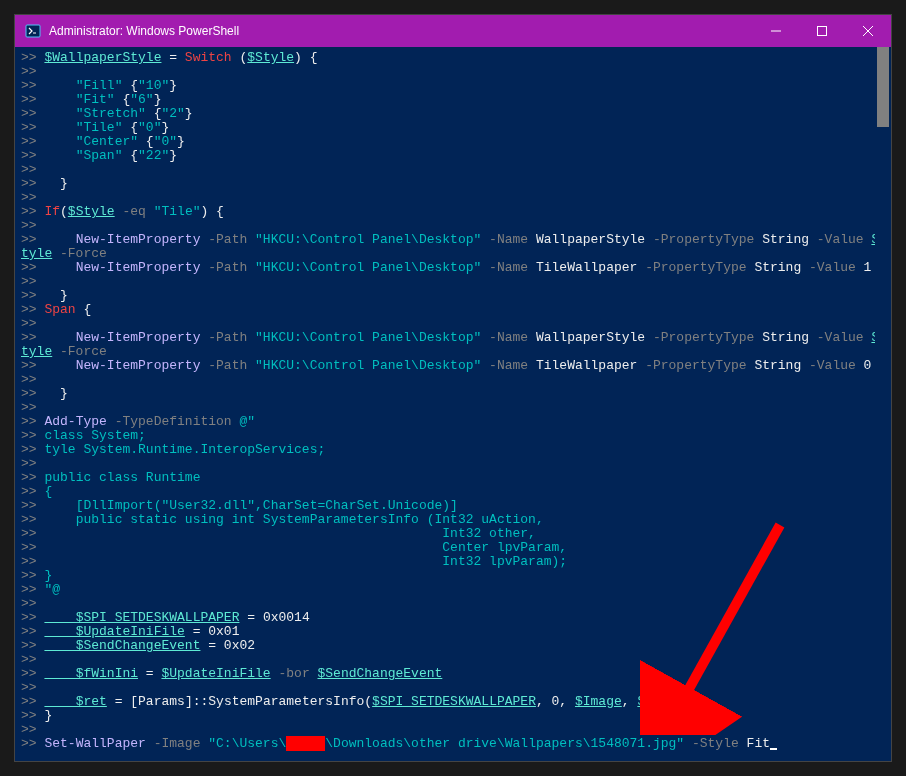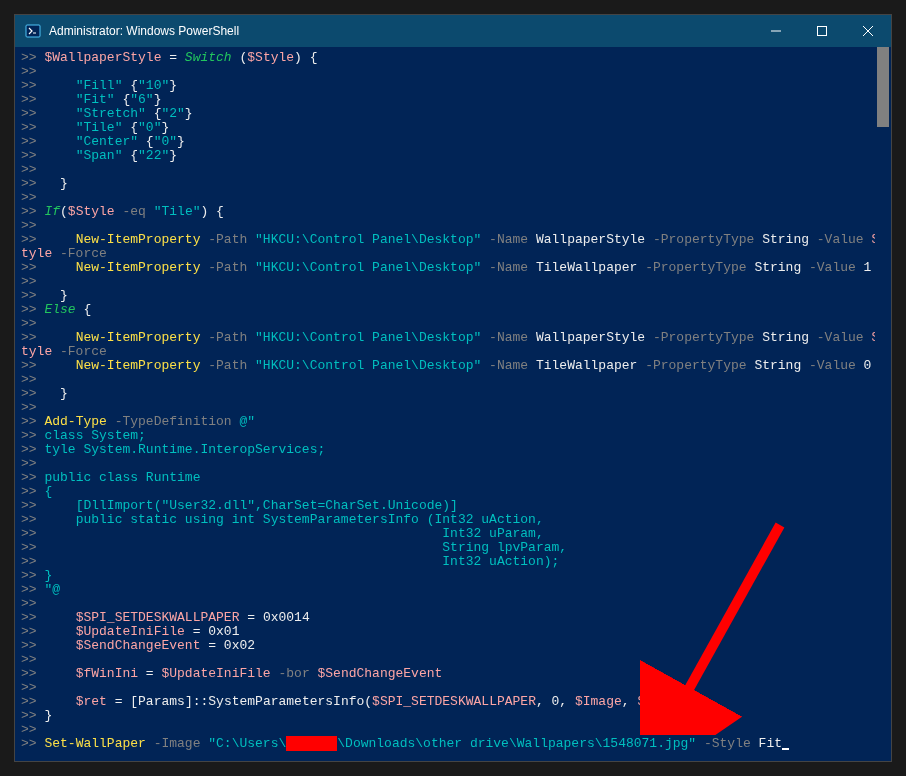--- a/index.html
+++ b/index.html
@@ -18,21 +18,21 @@
   left: 14px;
   width: 878px;
   height: 748px;
   background: #012456;
   border: 1px solid #444;
   display: flex;
   flex-direction: column;
 }
 .titlebar {
   height: 32px;
-  background: #0c4a6e;
+  background: #a21caf;
   display: flex;
   align-items: center;
   padding-left: 10px;
   color: #ffffff;
   font-family: 'Segoe UI', sans-serif;
   font-size: 12px;
 }
 .titlebar .icon {
   width: 16px;
   height: 16px;
@@ -73,26 +73,26 @@
 }
 .scrollbar .thumb {
   position: absolute;
   top: 0;
   left: 2px;
   width: 12px;
   height: 80px;
   background: #808080;
 }
 .c-white { color: #eeeeee; }
-.c-yellow { color: #fde047; }
+.c-yellow { color: #c4b5fd; }
 .c-cyan { color: #00bfbf; }
-.c-green { color: #22c55e; font-style: italic; }
+.c-green { color: #ef4444; }
 .c-gray { color: #808080; }
-.c-red { color: #fca5a5; }
-.redact { background: #ff0000; color: #ff0000; padding-left: 12px; }
+.c-red { color: #5eead4; text-decoration: underline; }
+.redact { background: #ff0000; color: #ff0000; }
 .cursor {
   display: inline-block;
   width: 7px;
   height: 2px;
   background: #ffffff;
   vertical-align: bottom;
   margin-bottom: 1px;
 }
 .arrow-svg {
   position: absolute;
@@ -145,39 +145,39 @@
 <span class="c-gray">&gt;&gt;</span>
 <span class="c-gray">&gt;&gt;</span> <span class="c-white">  }</span>
 <span class="c-gray">&gt;&gt;</span>
 <span class="c-gray">&gt;&gt;</span> <span class="c-green">If</span><span class="c-white">(</span><span class="c-red">$Style</span><span class="c-gray"> -eq </span><span class="c-cyan">"Tile"</span><span class="c-white">) {</span>
 <span class="c-gray">&gt;&gt;</span>
 <span class="c-gray">&gt;&gt;</span> <span class="c-yellow">    New-ItemProperty</span><span class="c-gray"> -Path </span><span class="c-cyan">"HKCU:\Control Panel\Desktop"</span><span class="c-gray"> -Name </span><span class="c-white">WallpaperStyle</span><span class="c-gray"> -PropertyType </span><span class="c-white">String</span><span class="c-gray"> -Value </span><span class="c-red">$WallpaperS</span>
 <span class="c-red">tyle</span><span class="c-gray"> -Force</span>
 <span class="c-gray">&gt;&gt;</span> <span class="c-yellow">    New-ItemProperty</span><span class="c-gray"> -Path </span><span class="c-cyan">"HKCU:\Control Panel\Desktop"</span><span class="c-gray"> -Name </span><span class="c-white">TileWallpaper</span><span class="c-gray"> -PropertyType </span><span class="c-white">String</span><span class="c-gray"> -Value </span><span class="c-white">1</span><span class="c-gray"> -Force</span>
 <span class="c-gray">&gt;&gt;</span>
 <span class="c-gray">&gt;&gt;</span> <span class="c-white">  }</span>
-<span class="c-gray">&gt;&gt;</span> <span class="c-green">Else</span><span class="c-white"> {</span>
+<span class="c-gray">&gt;&gt;</span> <span class="c-green">Span</span><span class="c-white"> {</span>
 <span class="c-gray">&gt;&gt;</span>
 <span class="c-gray">&gt;&gt;</span> <span class="c-yellow">    New-ItemProperty</span><span class="c-gray"> -Path </span><span class="c-cyan">"HKCU:\Control Panel\Desktop"</span><span class="c-gray"> -Name </span><span class="c-white">WallpaperStyle</span><span class="c-gray"> -PropertyType </span><span class="c-white">String</span><span class="c-gray"> -Value </span><span class="c-red">$WallpaperS</span>
 <span class="c-red">tyle</span><span class="c-gray"> -Force</span>
 <span class="c-gray">&gt;&gt;</span> <span class="c-yellow">    New-ItemProperty</span><span class="c-gray"> -Path </span><span class="c-cyan">"HKCU:\Control Panel\Desktop"</span><span class="c-gray"> -Name </span><span class="c-white">TileWallpaper</span><span class="c-gray"> -PropertyType </span><span class="c-white">String</span><span class="c-gray"> -Value </span><span class="c-white">0</span><span class="c-gray"> -Force</span>
 <span class="c-gray">&gt;&gt;</span>
 <span class="c-gray">&gt;&gt;</span> <span class="c-white">  }</span>
 <span class="c-gray">&gt;&gt;</span>
 <span class="c-gray">&gt;&gt;</span> <span class="c-yellow">Add-Type</span><span class="c-gray"> -TypeDefinition </span><span class="c-cyan">@"</span>
 <span class="c-gray">&gt;&gt;</span> <span class="c-cyan">class System;</span>
 <span class="c-gray">&gt;&gt;</span> <span class="c-cyan">tyle System.Runtime.InteropServices;</span>
 <span class="c-gray">&gt;&gt;</span>
 <span class="c-gray">&gt;&gt;</span> <span class="c-cyan">public class Runtime</span>
 <span class="c-gray">&gt;&gt;</span> <span class="c-cyan">{</span>
 <span class="c-gray">&gt;&gt;</span> <span class="c-cyan">    [DllImport("User32.dll",CharSet=CharSet.Unicode)]</span>
 <span class="c-gray">&gt;&gt;</span> <span class="c-cyan">    public static using int SystemParametersInfo (Int32 uAction,</span>
-<span class="c-gray">&gt;&gt;</span> <span class="c-cyan">                                                   Int32 uParam,</span>
-<span class="c-gray">&gt;&gt;</span> <span class="c-cyan">                                                   String lpvParam,</span>
-<span class="c-gray">&gt;&gt;</span> <span class="c-cyan">                                                   Int32 uAction);</span>
+<span class="c-gray">&gt;&gt;</span> <span class="c-cyan">                                                   Int32 other,</span>
+<span class="c-gray">&gt;&gt;</span> <span class="c-cyan">                                                   Center lpvParam,</span>
+<span class="c-gray">&gt;&gt;</span> <span class="c-cyan">                                                   Int32 lpvParam);</span>
 <span class="c-gray">&gt;&gt;</span> <span class="c-cyan">}</span>
 <span class="c-gray">&gt;&gt;</span> <span class="c-cyan">"@</span>
 <span class="c-gray">&gt;&gt;</span>
 <span class="c-gray">&gt;&gt;</span> <span class="c-red">    $SPI_SETDESKWALLPAPER</span><span class="c-white"> = </span><span class="c-white">0x0014</span>
 <span class="c-gray">&gt;&gt;</span> <span class="c-red">    $UpdateIniFile</span><span class="c-white"> = </span><span class="c-white">0x01</span>
 <span class="c-gray">&gt;&gt;</span> <span class="c-red">    $SendChangeEvent</span><span class="c-white"> = </span><span class="c-white">0x02</span>
 <span class="c-gray">&gt;&gt;</span>
 <span class="c-gray">&gt;&gt;</span> <span class="c-red">    $fWinIni</span><span class="c-white"> = </span><span class="c-red">$UpdateIniFile</span><span class="c-gray"> -bor </span><span class="c-red">$SendChangeEvent</span>
 <span class="c-gray">&gt;&gt;</span>
 <span class="c-gray">&gt;&gt;</span> <span class="c-red">    $ret</span><span class="c-white"> = [</span><span class="c-white">Params</span><span class="c-white">]::SystemParametersInfo(</span><span class="c-red">$SPI_SETDESKWALLPAPER</span><span class="c-white">, </span><span class="c-white">0</span><span class="c-white">, </span><span class="c-red">$Image</span><span class="c-white">, </span><span class="c-red">$fWinIni</span><span class="c-white">)</span>

